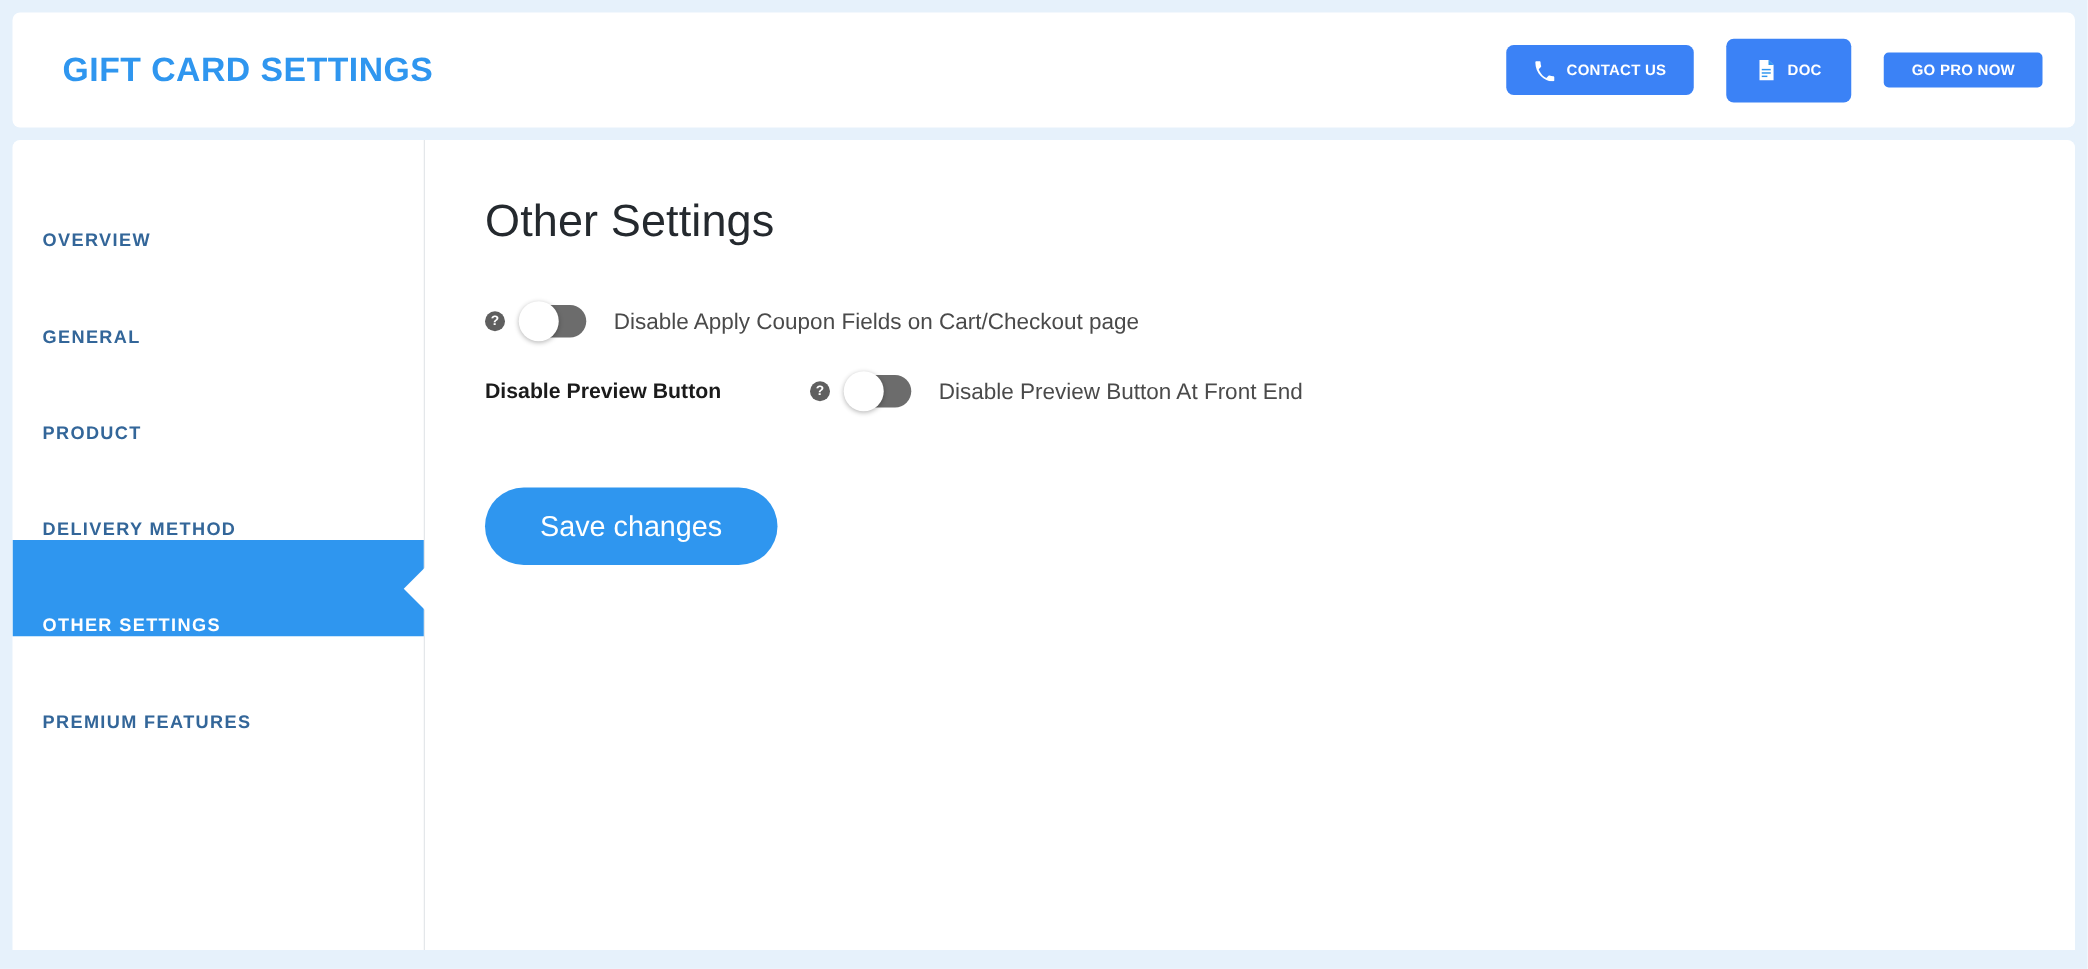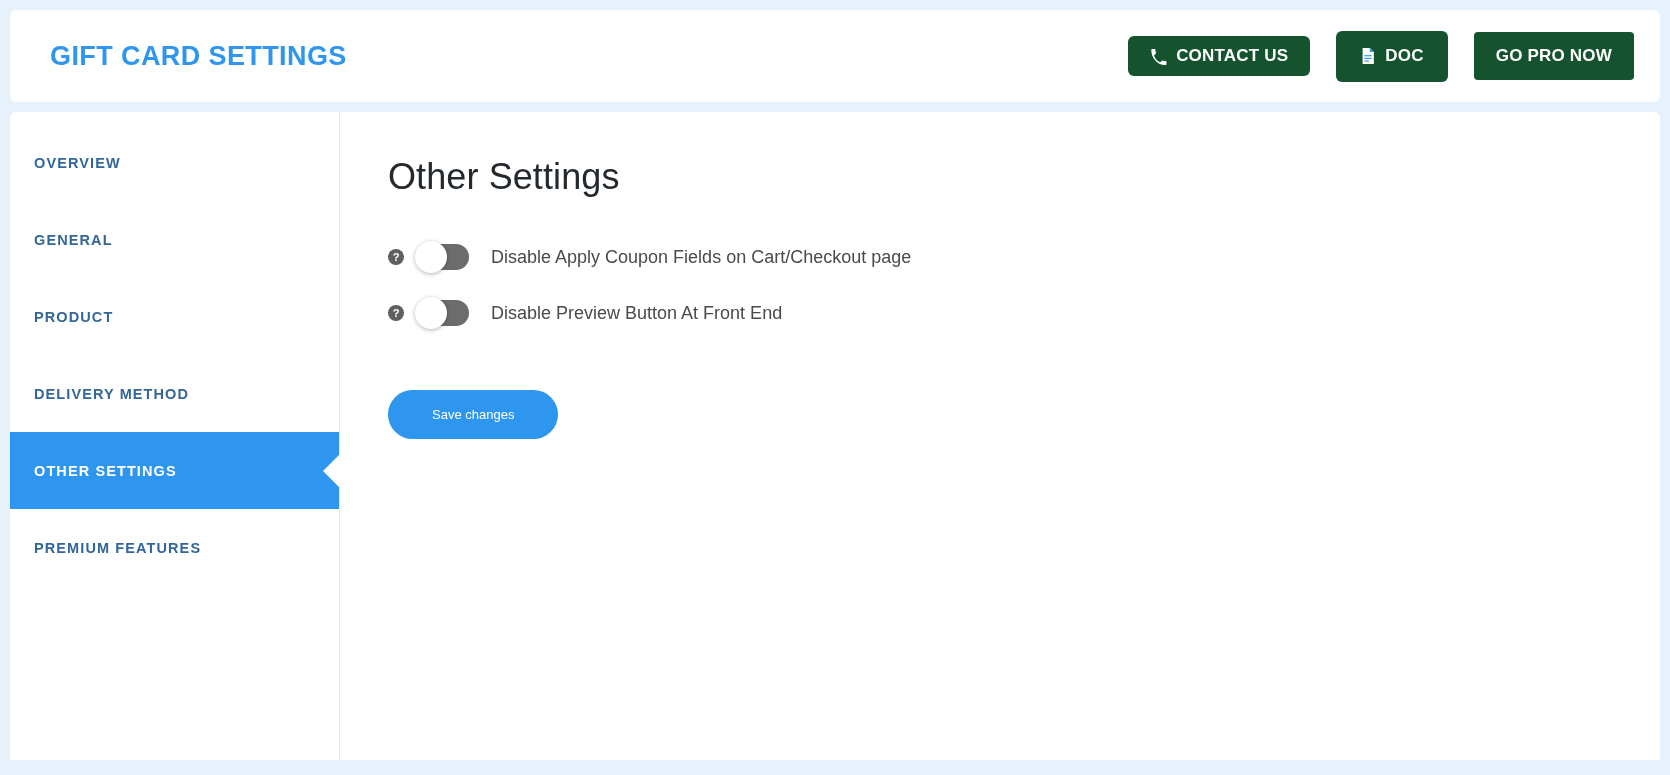--- a/index.html
+++ b/index.html
@@ -43,25 +43,25 @@
     font-weight: bold;
     letter-spacing: 0.4px;
     white-space: nowrap;
   }
   .header-actions {
     display: flex;
     align-items: center;
     gap: 26px;
   }
   .btn {
-    background: #14532d;
+    background: #3b82f6;
     color: #ffffff;
     border: none;
     font-family: "Liberation Sans", sans-serif;
-    font-size: 17px;
+    font-size: 12px;
     font-weight: bold;
     letter-spacing: 0.2px;
     display: inline-flex;
     align-items: center;
     justify-content: center;
     gap: 9px;
     cursor: pointer;
     white-space: nowrap;
   }
   .btn-contact {
@@ -69,21 +69,21 @@
     height: 40px;
     padding: 0 22px;
   }
   .btn-doc {
     border-radius: 6px;
     height: 51px;
     padding: 0 24px;
   }
   .btn-pro {
     border-radius: 4px;
-    height: 48px;
+    height: 28px;
     padding: 0 22px;
   }
   .btn svg { display: block; }
 
   
   .body-card {
     position: relative;
     margin-top: 10px;
     height: 648px;
     background: #ffffff;
@@ -99,21 +99,21 @@
     flex: 0 0 330px;
     border-right: 1px solid #e4e7ea;
     box-sizing: border-box;
     position: relative;
     padding-top: 12px;
   }
   .nav-item {
     position: relative;
     height: 77px;
     display: flex;
-    align-items: center;
+    align-items: flex-end;
     padding-left: 24px;
     box-sizing: border-box;
     color: #336699;
     font-size: 14.5px;
     font-weight: bold;
     letter-spacing: 1.1px;
     cursor: pointer;
     user-select: none;
   }
   .nav-item.active {
@@ -207,24 +207,24 @@
     margin-left: 9px;
     white-space: nowrap;
   }
 
   .save-btn {
     margin-top: 34px;
     background: #2f96ef;
     color: #ffffff;
     border: none;
     border-radius: 40px;
-    height: 49px;
+    height: 62px;
     padding: 0 44px;
     font-family: "Liberation Sans", sans-serif;
-    font-size: 13px;
+    font-size: 23px;
     cursor: pointer;
   }
 </style>
 </head>
 <body>
 
 <div class="page">
 
   <div class="header-card">
     <div class="header-title">GIFT CARD SETTINGS</div>
@@ -290,20 +290,21 @@
         <div class="setting-control">
           <span class="help-icon">?</span>
           <div class="toggle">
             <span class="knob"></span>
           </div>
           <span class="setting-desc">Disable Apply Coupon Fields on Cart/Checkout page</span>
         </div>
       </div>
 
       <div class="setting-row">
+        <div class="setting-label">Disable Preview Button</div>
         <div class="setting-control">
           <span class="help-icon">?</span>
           <div class="toggle">
             <span class="knob"></span>
           </div>
           <span class="setting-desc">Disable Preview Button At Front End</span>
         </div>
       </div>
 
       <button class="save-btn">Save changes</button>

